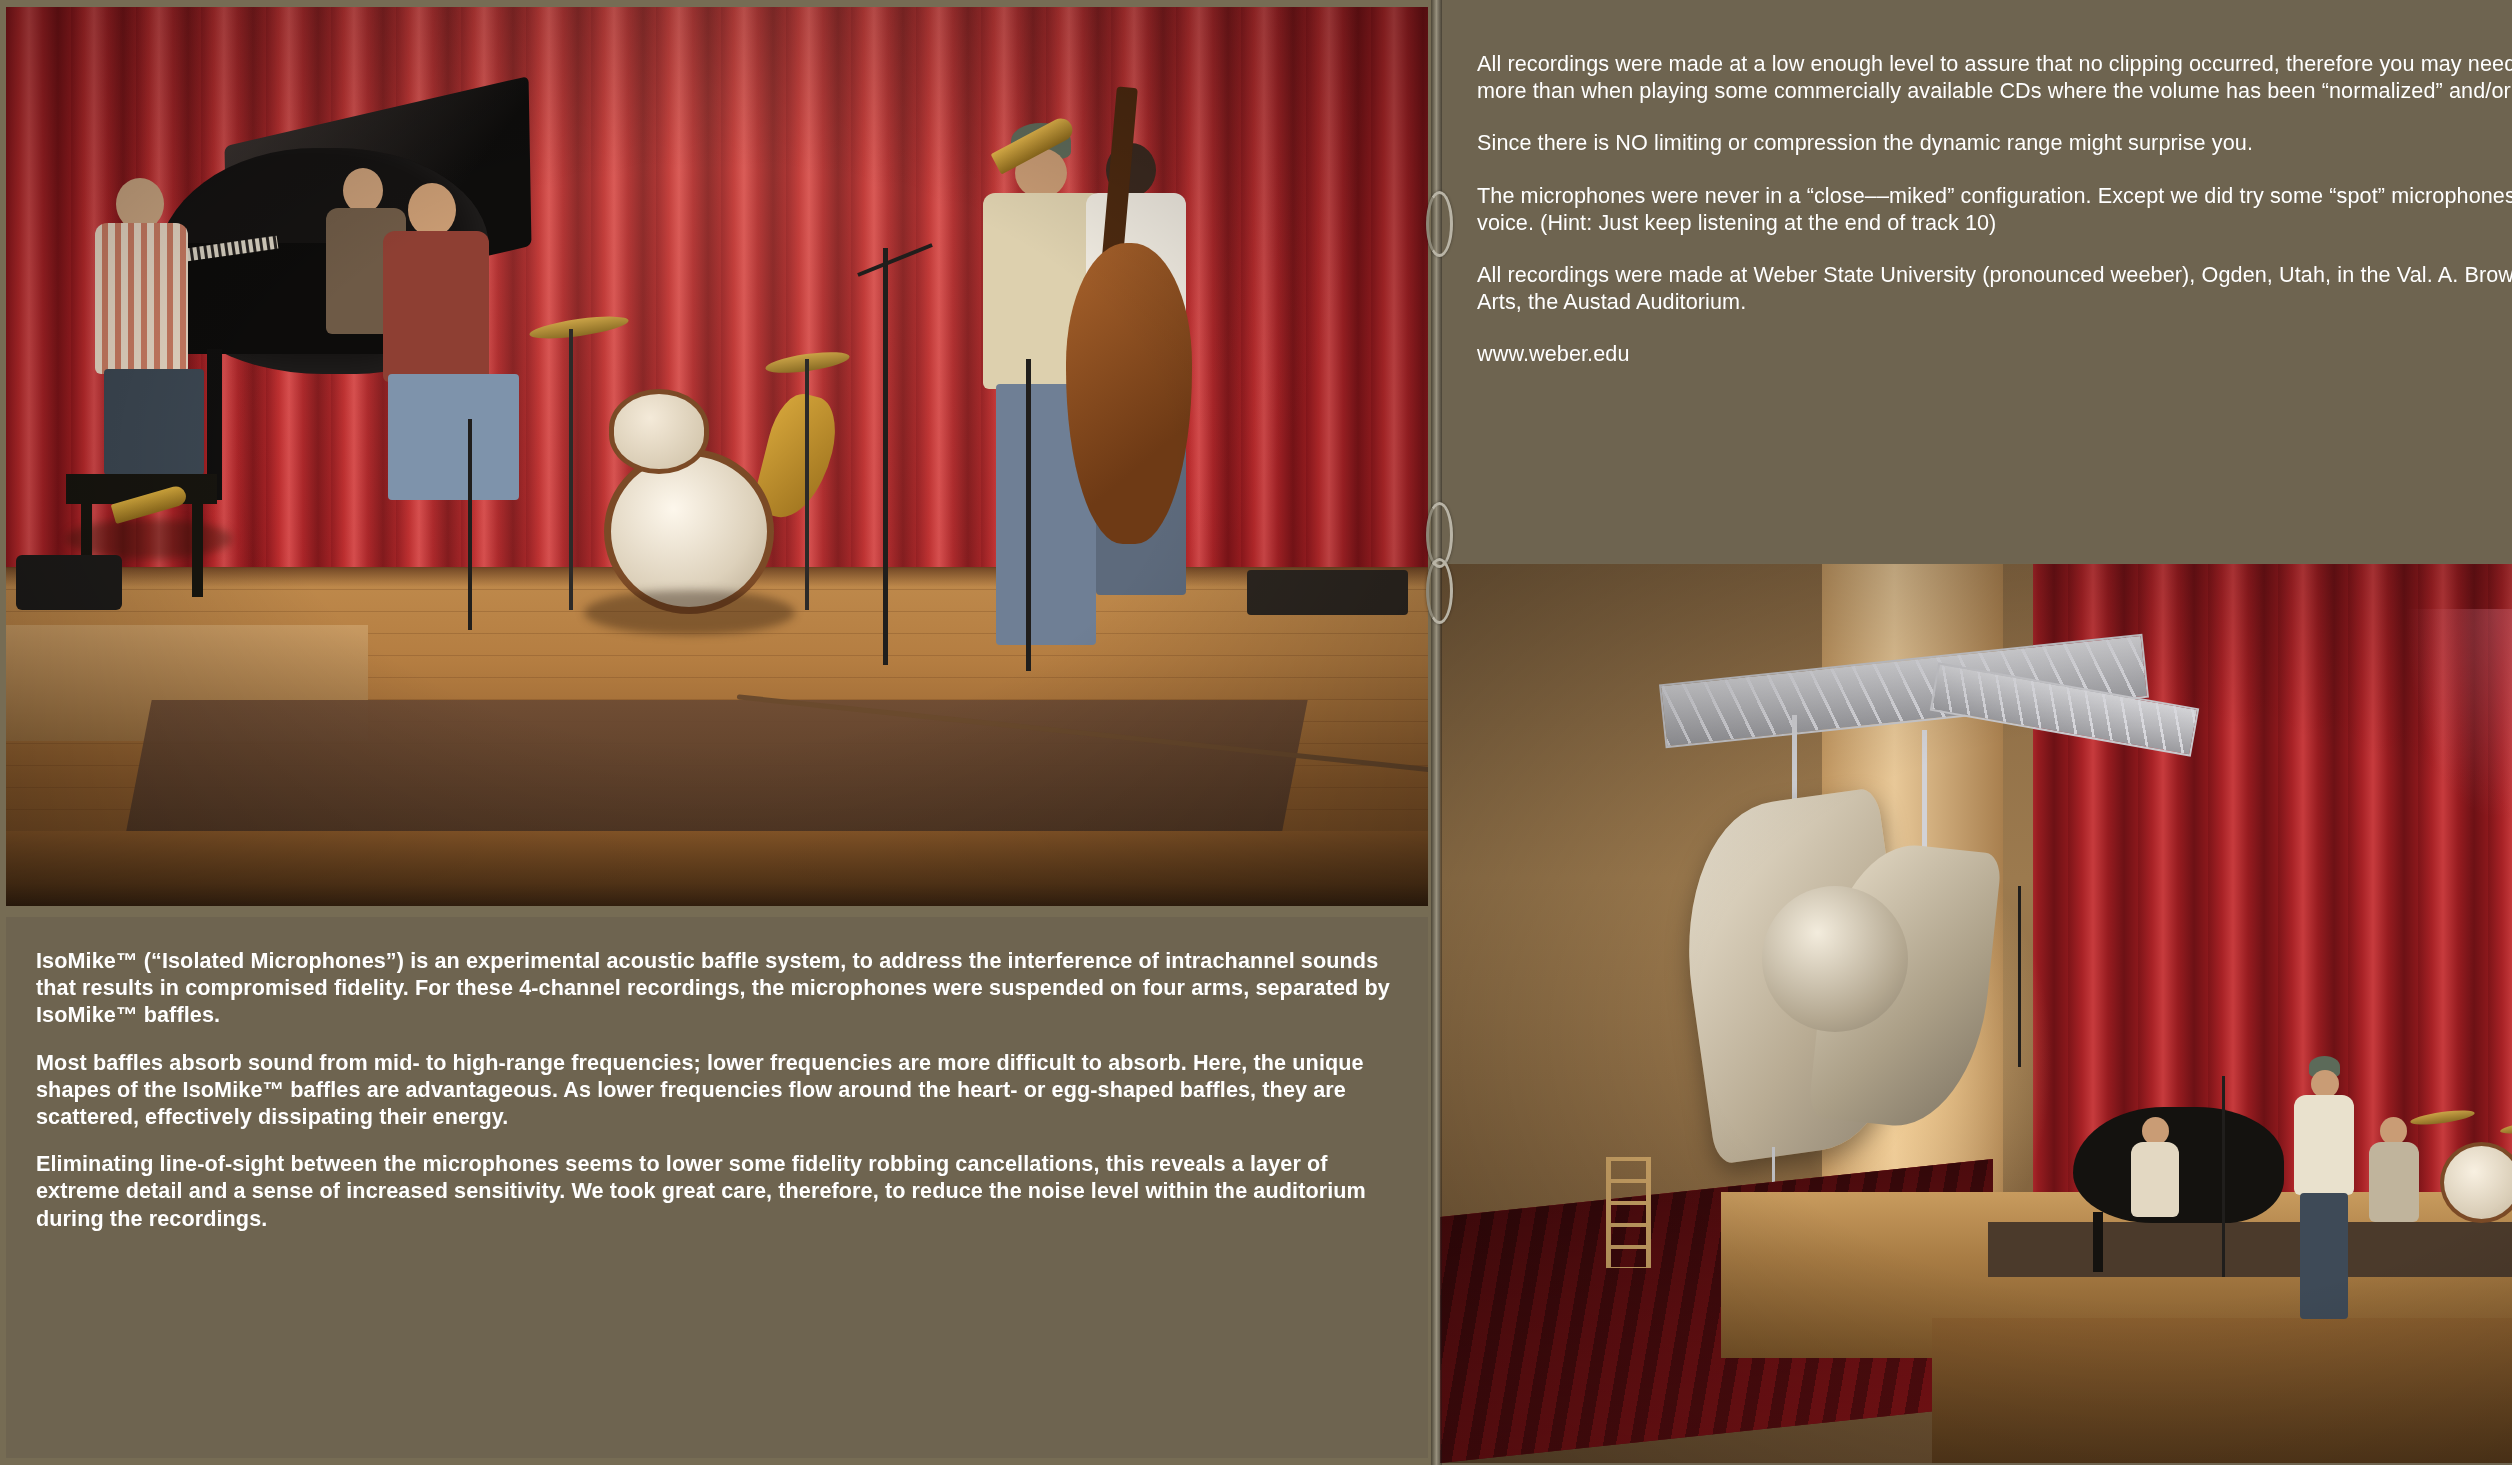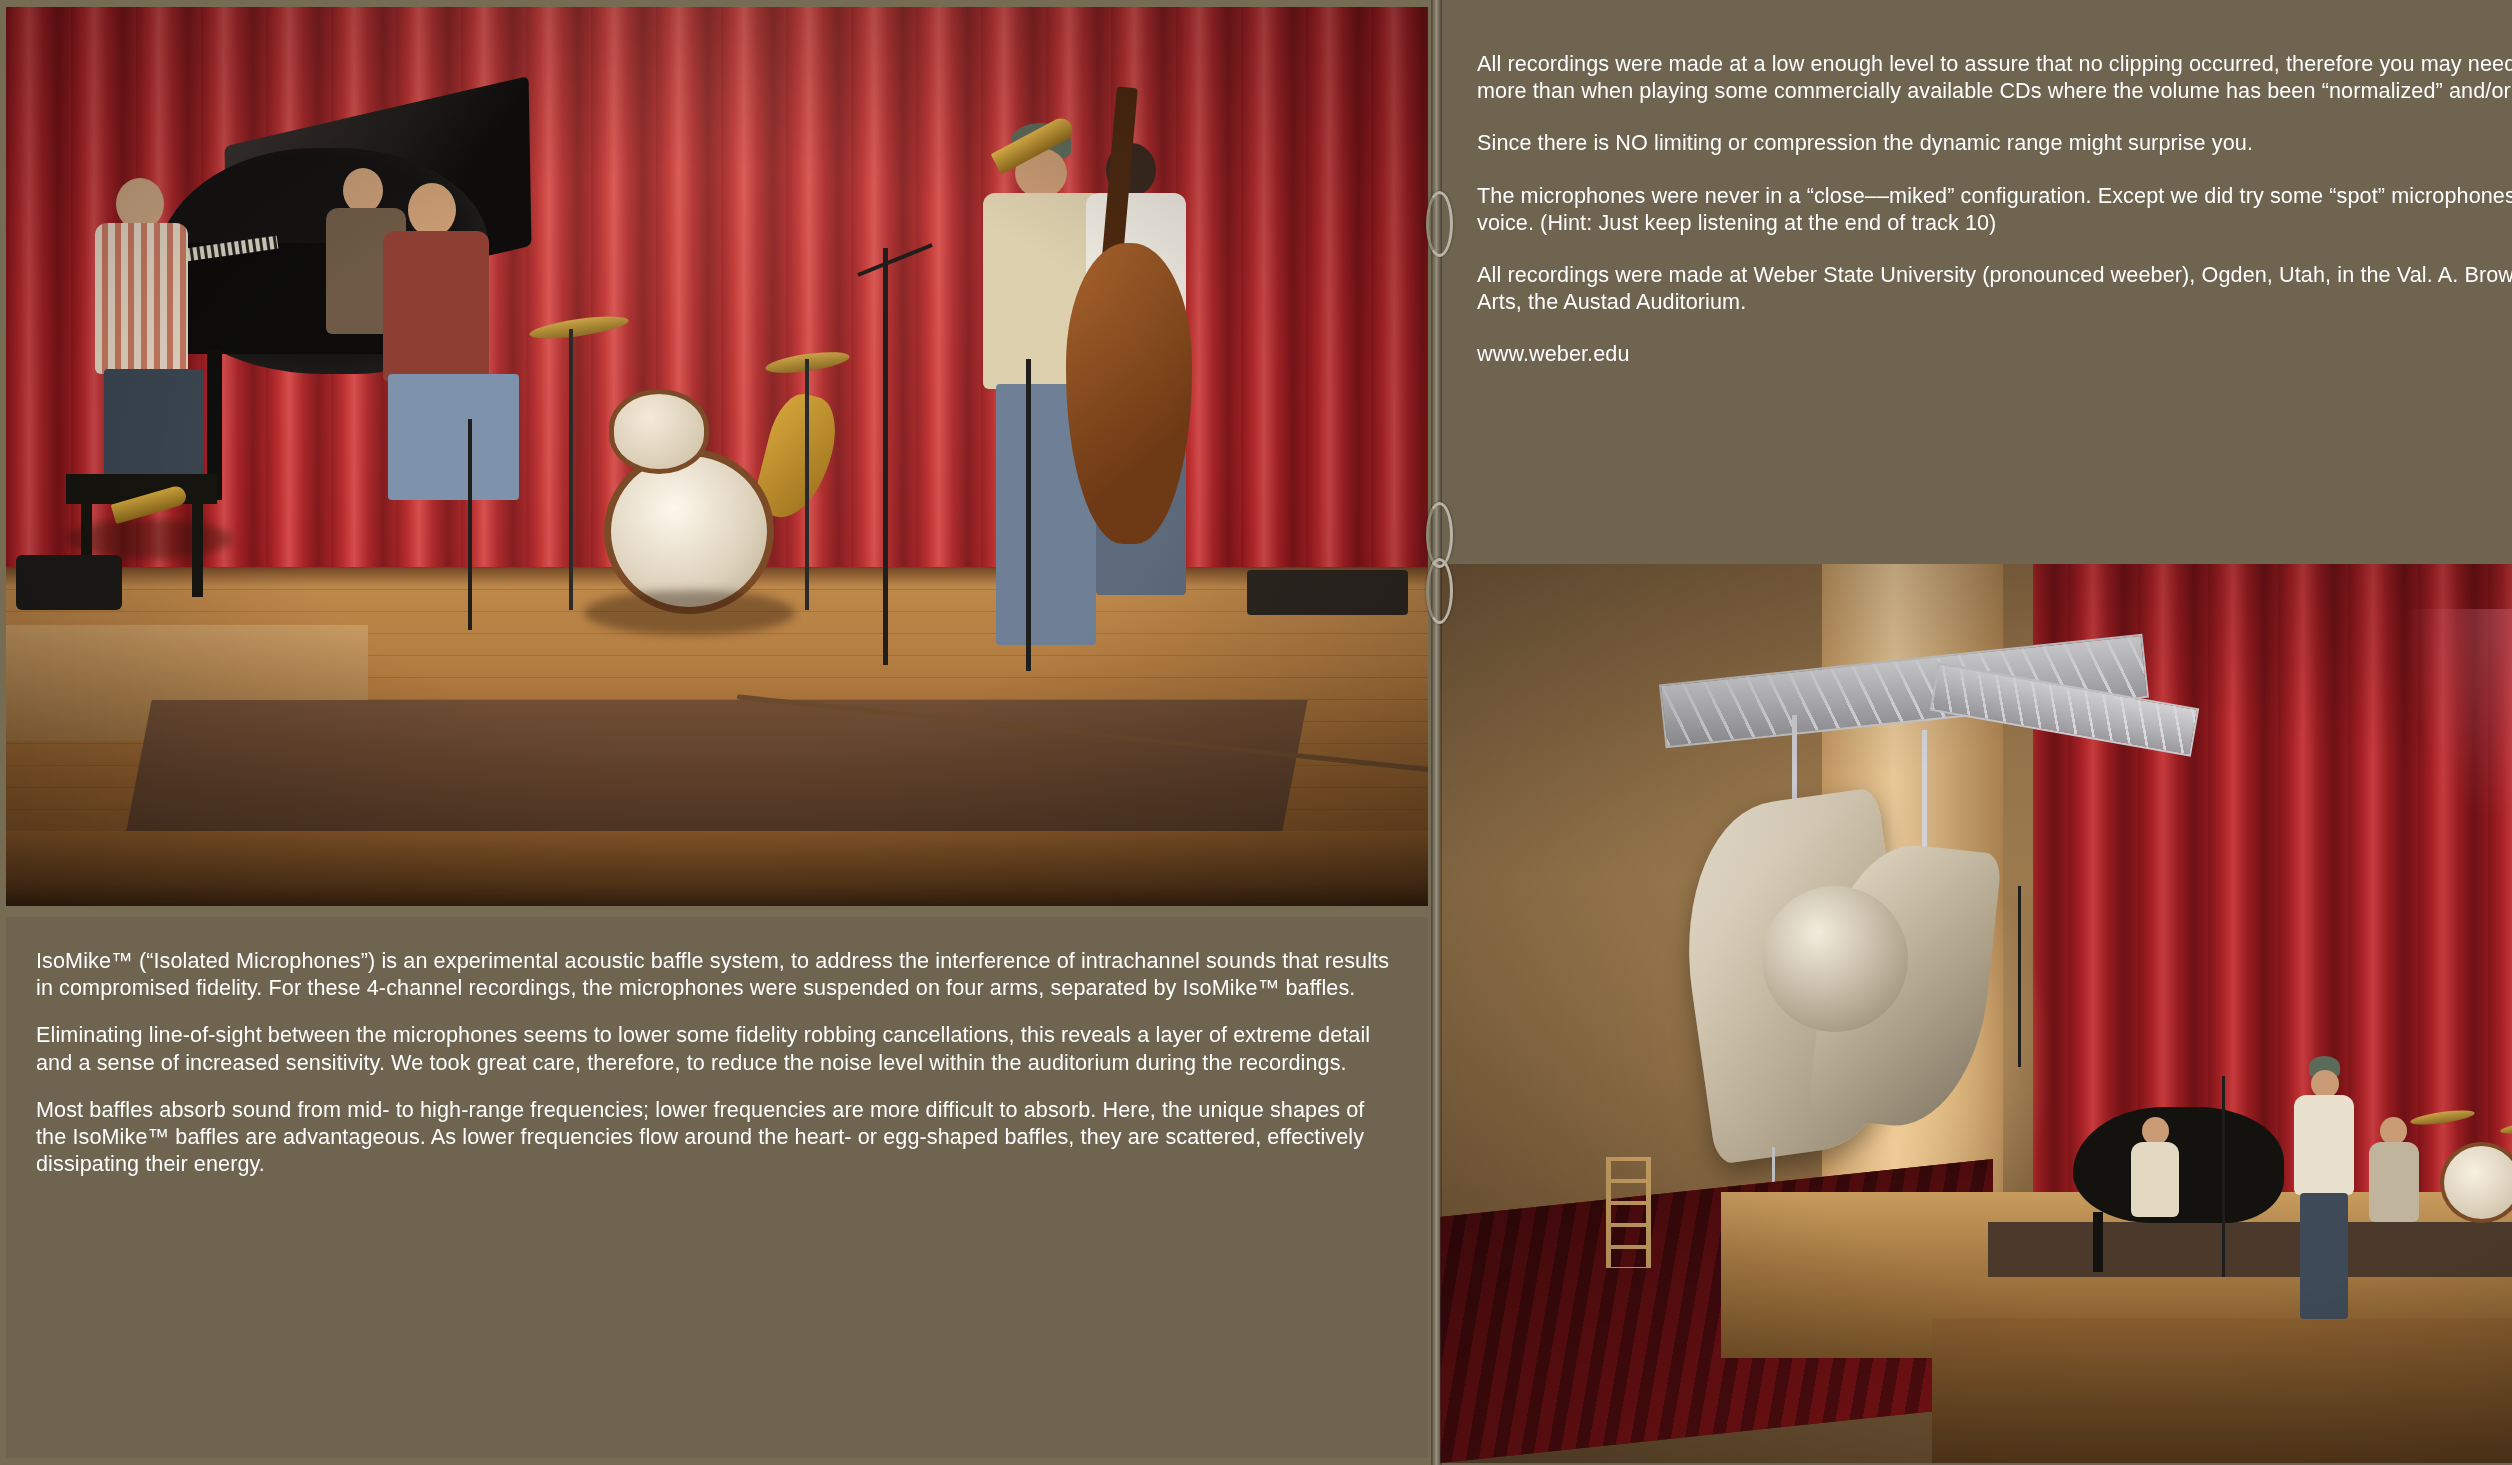--- a/index.html
+++ b/index.html
@@ -209,20 +209,21 @@
 
   
   .left-text {
     position: absolute;
     left: 6px; top: 917px;
     width: 1422px; height: 541px;
     background: #6e6450;
     color: #ffffff;
     padding: 30px 35px 0 30px;
     box-sizing: border-box;
+    font-weight: bold;
   }
   .left-text p, .right-text p {
     margin: 0 0 20px 0;
     font-size: 21.6px;
     line-height: 1.26;
     letter-spacing: 0.1px;
   }
 
   
   .right-text {
@@ -437,22 +438,22 @@
 
       <div class="bag"></div>
       <div class="trumpet"></div>
       <div style="position:absolute; left:729px; top:724px; width:703px; height:5px; background:#6a4a2d; transform:rotate(6deg); border-radius:3px;"></div>
       <div style="position:absolute; left:1241px; top:563px; width:161px; height:45px; background:#2c2620; border-radius:4px;"></div>
       <div class="vignette"></div>
     </div>
 
     <div class="left-text">
       <p>IsoMike™ (“Isolated Microphones”) is an experimental acoustic baffle system, to address the interference of intrachannel sounds that results in compromised fidelity.  For these 4-channel recordings, the microphones were suspended on four arms, separated by IsoMike™ baffles.</p>
+      <p>Most baffles absorb sound from mid- to high-range frequencies;  lower frequencies are more difficult to absorb.  Here, the unique shapes of the IsoMike™ baffles are advantageous. As lower frequencies flow around the heart- or egg-shaped baffles, they are scattered, effectively dissipating their energy.</p>
       <p>Eliminating line-of-sight between the microphones seems to lower some fidelity robbing cancellations, this reveals a layer of extreme detail and a sense of increased sensitivity. We took great care, therefore, to reduce the noise level within the auditorium during the recordings.</p>
-      <p>Most baffles absorb sound from mid- to high-range frequencies;  lower frequencies are more difficult to absorb.  Here, the unique shapes of the IsoMike™ baffles are advantageous. As lower frequencies flow around the heart- or egg-shaped baffles, they are scattered, effectively dissipating their energy.</p>
     </div>
   </div>
 
   <div class="right-panel">
 
     <div class="right-text">
       <p>All recordings were made at a low enough level to assure that no clipping occurred, therefore you may need to raise your volume control more than when playing some commercially available CDs where the volume has been “normalized” and/or compressed.</p>
       <p>Since there is NO limiting or compression the dynamic range might surprise you.</p>
       <p>The microphones were never in a  “close––miked” configuration.  Except we did try some “spot” microphones on the bass and for Joe’s voice.  (Hint:  Just keep listening at the end of track 10)</p>
       <p>All recordings were made at Weber State University (pronounced weeber), Ogden, Utah, in the Val. A. Browning Center for the Performing Arts, the Austad Auditorium.</p>

